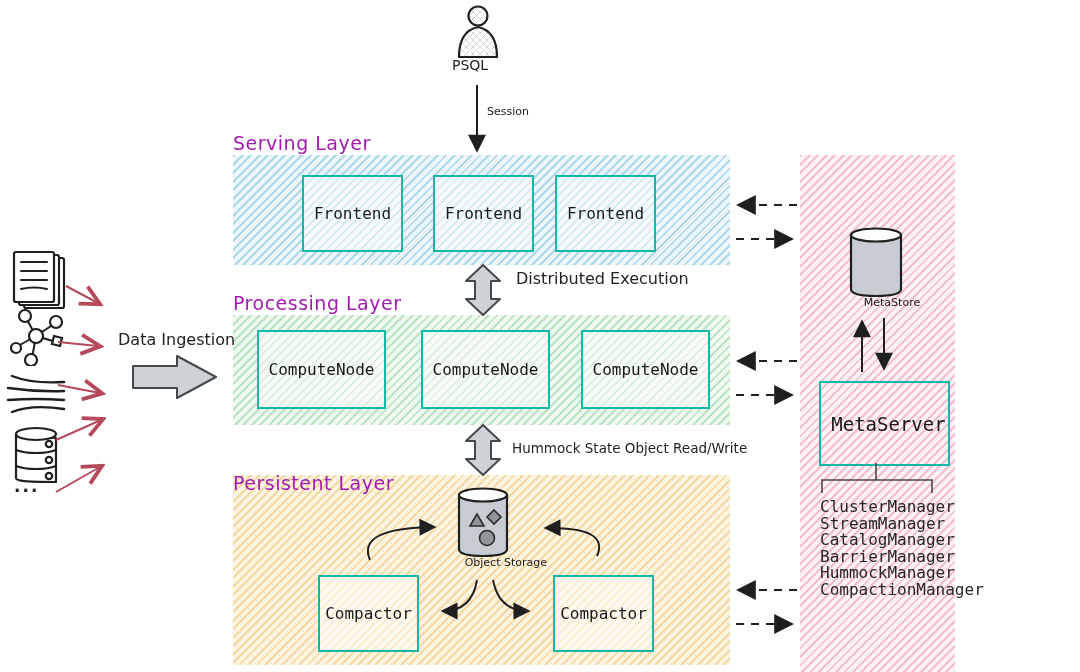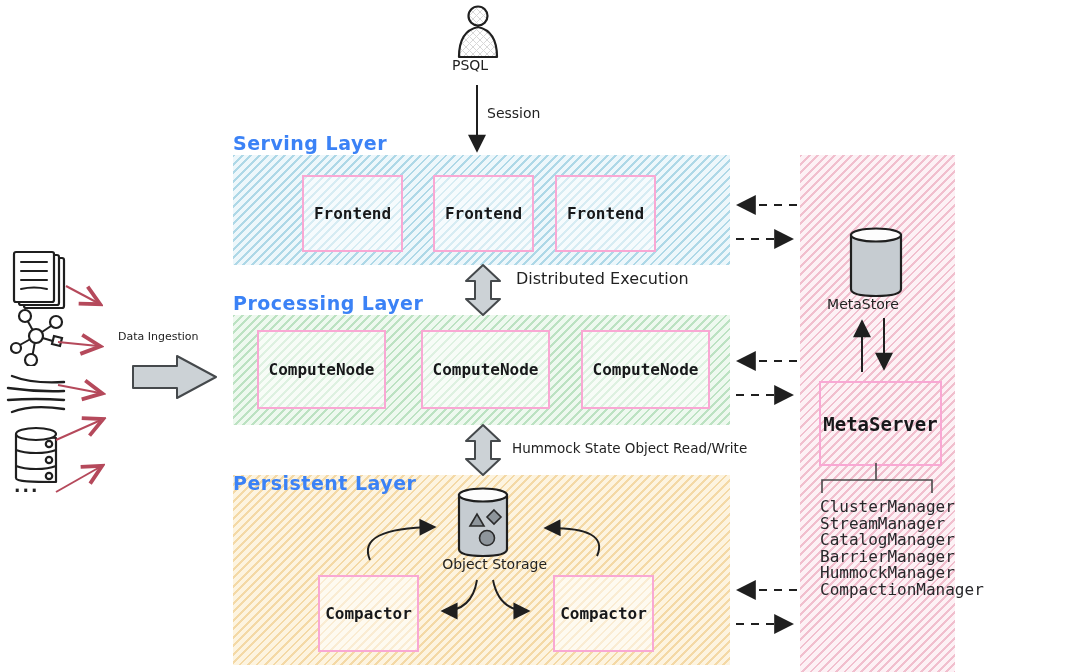--- a/index.html
+++ b/index.html
@@ -5,26 +5,26 @@
   html,body{margin:0;padding:0;background:#ffffff;}
   #canvas{position:relative;width:1080px;height:672px;background:#fff;overflow:hidden;
           font-family:"DejaVu Sans",sans-serif;color:#1d1d1d;}
   
   .band{position:absolute;z-index:1;}
   .hatch-blue  {background:repeating-linear-gradient(135deg,#aed8e7 0 2px,#edf7fb 2px 6px);}
   .hatch-green {background:repeating-linear-gradient(135deg,#bce2c2 0 2px,#eef9ef 2px 6px);}
   .hatch-orange{background:repeating-linear-gradient(135deg,#f4d9a6 0 2px,#fdf4e0 2px 6px);}
   .hatch-pink  {background:repeating-linear-gradient(135deg,#f1bfce 0 2px,#fdf1f5 2px 6px);}
   
-  .node{position:absolute;z-index:4;border:2px solid #f9a8d4;background:rgba(255,255,255,0.5);
+  .node{position:absolute;z-index:4;border:2px solid #14b8a6;background:rgba(255,255,255,0.5);
         display:flex;align-items:center;justify-content:center;
-        font-family:"DejaVu Sans Mono",monospace;font-size:16px;color:#17181a;font-weight:bold;}
-  .layer-title{position:absolute;z-index:4;font-size:19px;font-weight:700;color:#3b82f6;
+        font-family:"DejaVu Sans Mono",monospace;font-size:16px;color:#17181a;}
+  .layer-title{position:absolute;z-index:4;font-size:19px;font-weight:400;color:#a21caf;
                letter-spacing:0.5px;}
-  .small-label{position:absolute;z-index:6;font-size:14px;color:#222;}
+  .small-label{position:absolute;z-index:6;font-size:11px;color:#222;}
   #overlay{position:absolute;left:0;top:0;z-index:5;pointer-events:none;}
   .icon-svg{position:absolute;z-index:4;}
   #meta-managers{position:absolute;left:820px;top:499px;z-index:4;
                  font-family:"DejaVu Sans Mono",monospace;font-size:16px;line-height:16.5px;color:#27272a;}
 </style>
 </head>
 <body>
 
 <div id="canvas">
 
@@ -41,29 +41,29 @@
   <div class="node" style="left:433px;top:175px;width:97px;height:73px;">Frontend</div>
   <div class="node" style="left:555px;top:175px;width:97px;height:73px;">Frontend</div>
 
   <div class="node" style="left:257px;top:330px;width:125px;height:75px;">ComputeNode</div>
   <div class="node" style="left:421px;top:330px;width:125px;height:75px;">ComputeNode</div>
   <div class="node" style="left:581px;top:330px;width:125px;height:75px;">ComputeNode</div>
 
   <div class="node" style="left:318px;top:575px;width:97px;height:73px;">Compactor</div>
   <div class="node" style="left:553px;top:575px;width:97px;height:73px;">Compactor</div>
 
-  <div class="node" style="left:819px;top:381px;width:119px;height:81px;font-size:19px;background:transparent;">MetaServer</div>
+  <div class="node" style="left:819px;top:381px;width:119px;height:81px;font-size:19px;background:transparent;padding-left:8px;">MetaServer</div>
 
   <div class="small-label" style="left:452px;top:57px;width:52px;font-size:14px;">PSQL</div>
   <div class="small-label" style="left:487px;top:105px;">Session</div>
-  <div class="small-label" style="left:118px;top:330px;font-size:11px;">Data Ingestion</div>
+  <div class="small-label" style="left:118px;top:330px;font-size:16px;">Data Ingestion</div>
   <div class="small-label" style="left:516px;top:269px;font-size:16px;">Distributed Execution</div>
   <div class="small-label" style="left:512px;top:440px;font-size:13.5px;">Hummock State Object Read/Write</div>
   <div class="small-label" style="left:417px;top:556px;width:130px;text-align:right;">Object Storage</div>
-  <div class="small-label" style="left:816px;top:296px;width:94px;text-align:center;">MetaStore</div>
+  <div class="small-label" style="left:845px;top:296px;width:94px;text-align:center;">MetaStore</div>
   <div class="small-label" style="left:14px;top:476px;font-size:17px;font-weight:bold;letter-spacing:2px;">...</div>
 
   <div id="meta-managers">
     <div>ClusterManager</div>
     <div>StreamManager</div>
     <div>CatalogManager</div>
     <div>BarrierManager</div>
     <div>HummockManager</div>
     <div>CompactionManager</div>
   </div>

